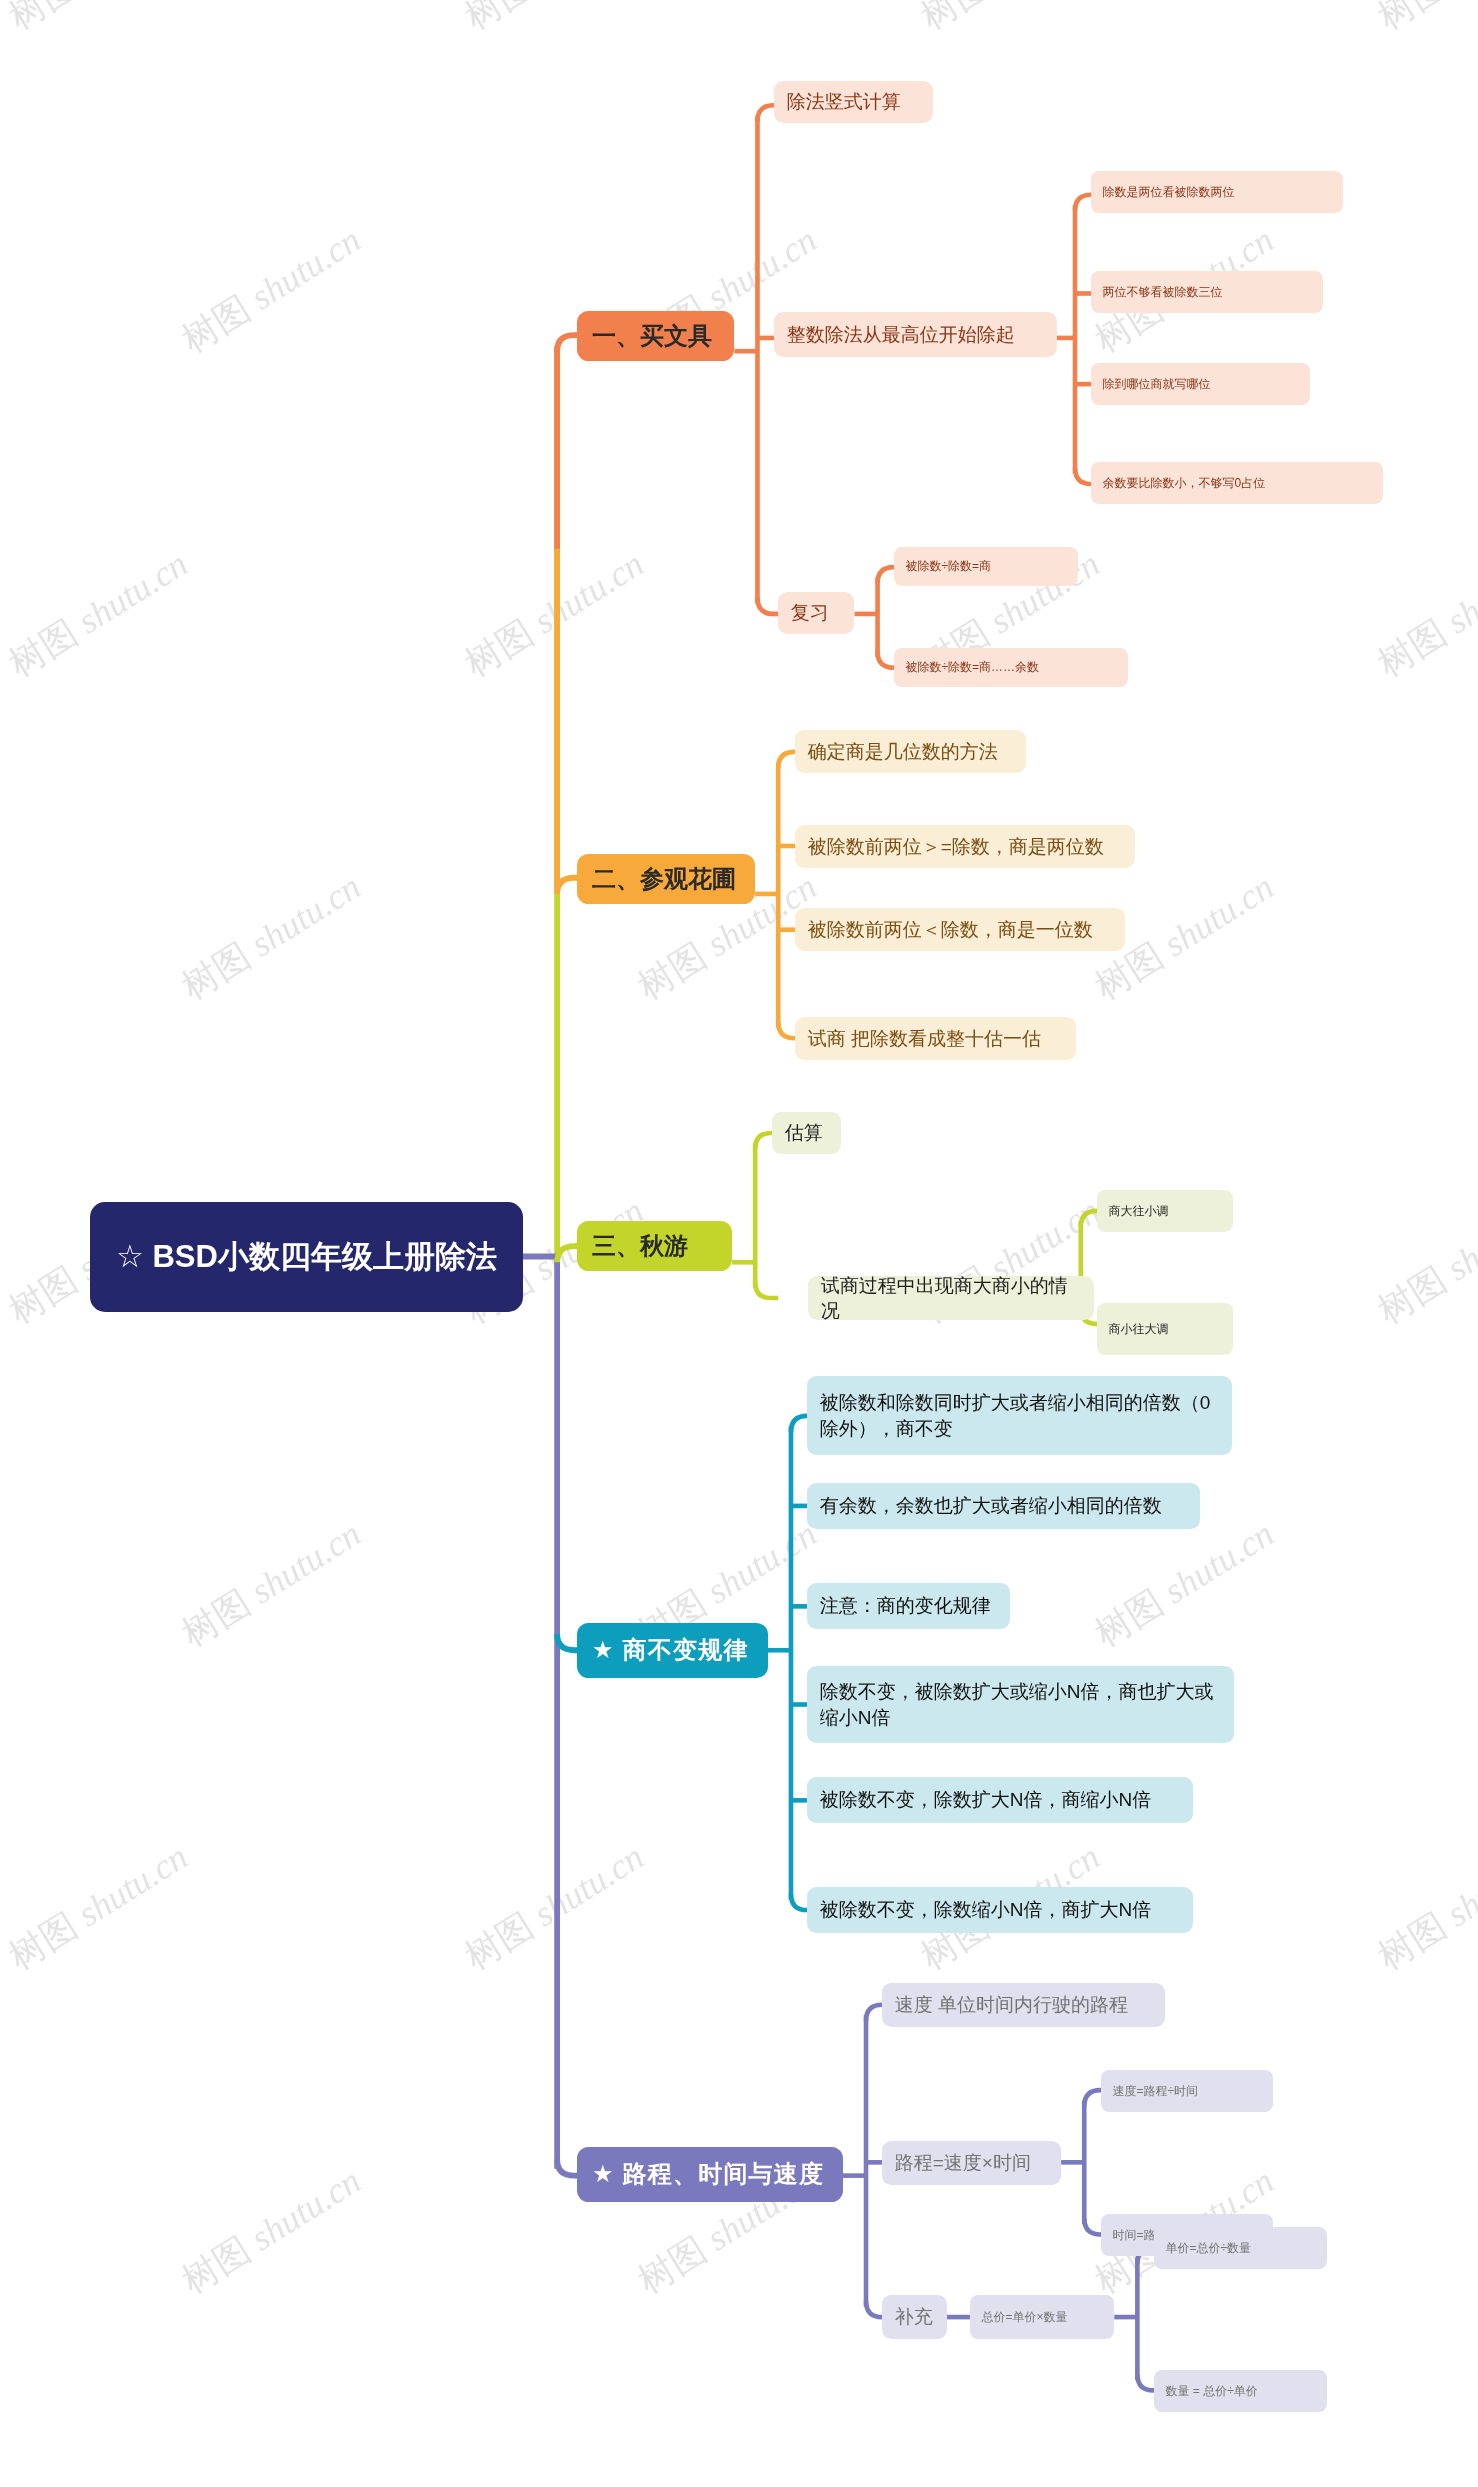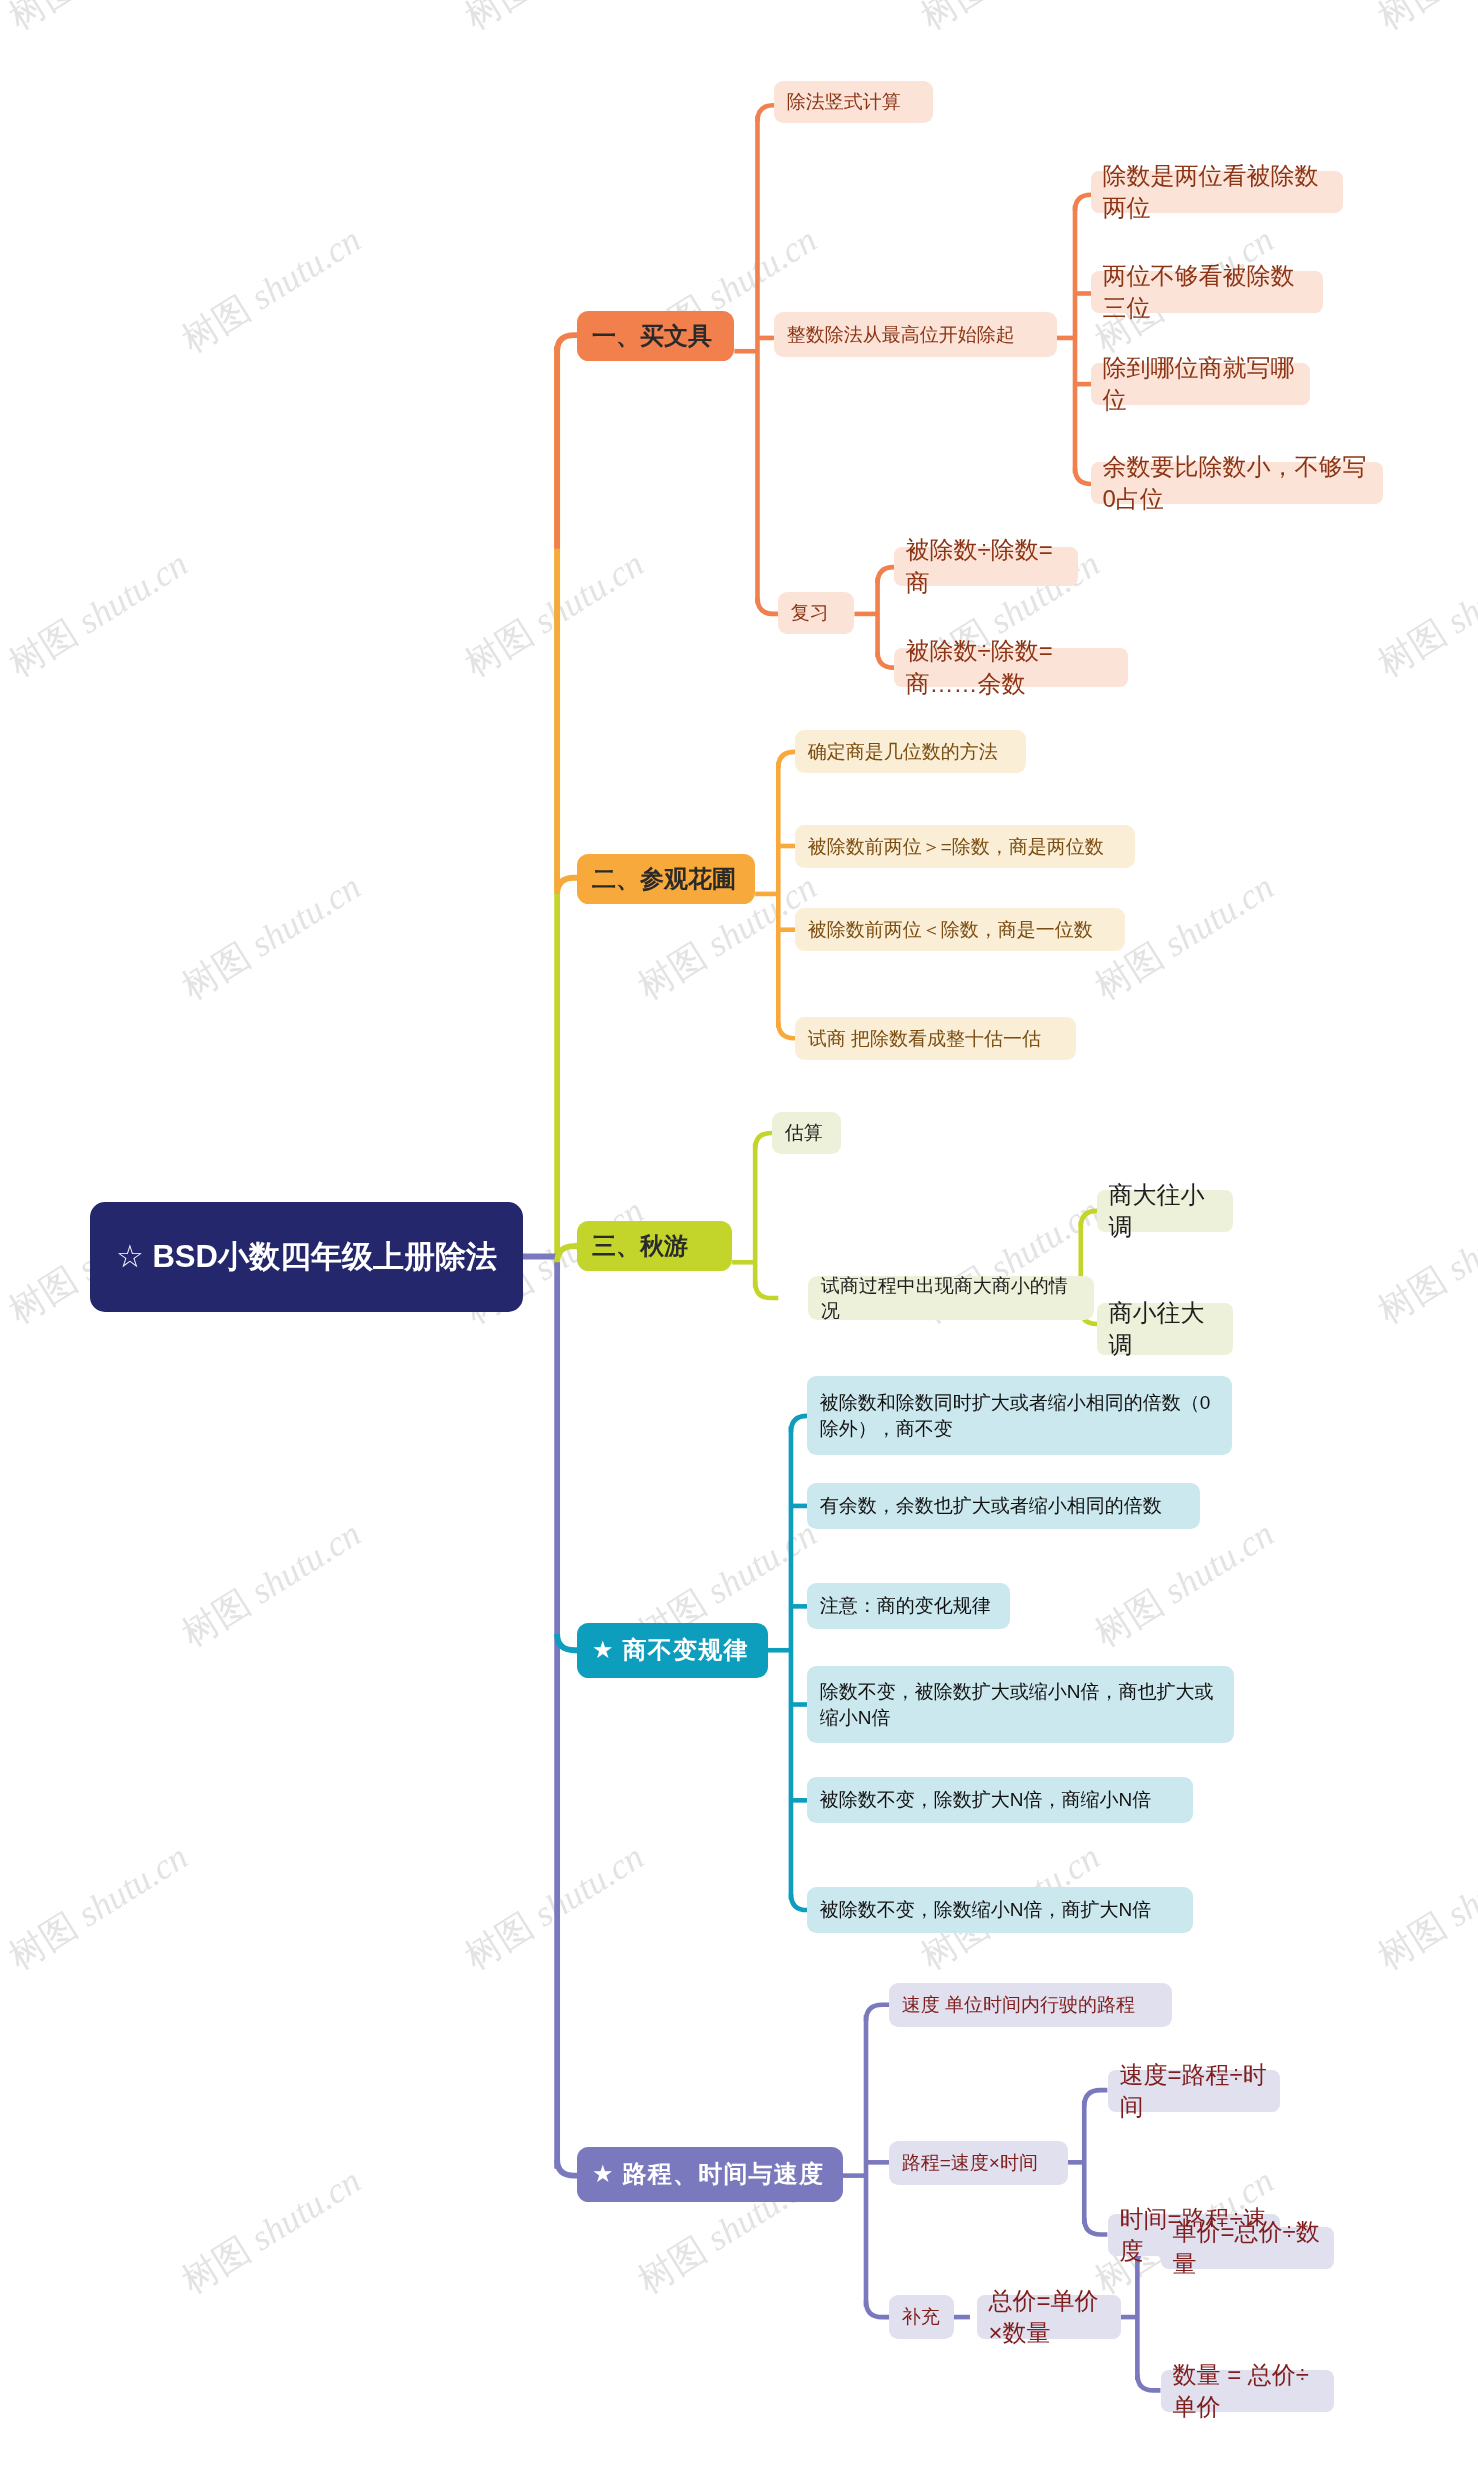--- a/index.html
+++ b/index.html
@@ -32,31 +32,31 @@
     background:#24276b;color:#ffffff;border-radius:15px;
     font-size:31px;font-weight:bold;text-align:center;
     padding:15px 17.3px;justify-content:center;
   }
   .l1{
     font-size:24px;font-weight:bold;color:#2a2a2a;
     padding:10.4px 15px;border-radius:11.5px;
   }
   .l1.white{color:#ffffff;}
   .l2{font-size:19px;padding:8.7px 12.7px;border-radius:9.2px;}
-  .l3{font-size:24px;padding:7.5px 11.5px;border-radius:8px;}
+  .l3{font-size:12px;padding:7.5px 11.5px;border-radius:8px;}
   .c-orange-fill{background:#f2804d;}
   .c-orange-soft{background:#fbe3d8;color:#8c3414;}
   .c-amber-fill{background:#f8a93c;}
   .c-amber-soft{background:#fbeed6;color:#7a4c10;}
   .c-green-fill{background:#c3d42a;}
   .c-green-soft{background:#eef1da;color:#1e1e1e;}
   .c-teal-fill{background:#0d9dbd;}
   .c-teal-soft{background:#cce8ef;color:#111111;}
   .c-purple-fill{background:#7b79bd;}
-  .c-purple-soft{background:#e0e0ef;color:#7f1d1d;margin-left:7px;}
+  .c-purple-soft{background:#e0e0ef;color:#737373;}
   .star{letter-spacing:1.2px;}
 </style>
 </head>
 <body>
 
 <div id="canvas">
 
   <div id="watermark">
       <div class="wm" style="left: 0px; top: 0px;"><span class="cjk">树图</span> shutu.cn</div>
       <div class="wm" style="left: 456px; top: 0px;"><span class="cjk">树图</span> shutu.cn</div>

